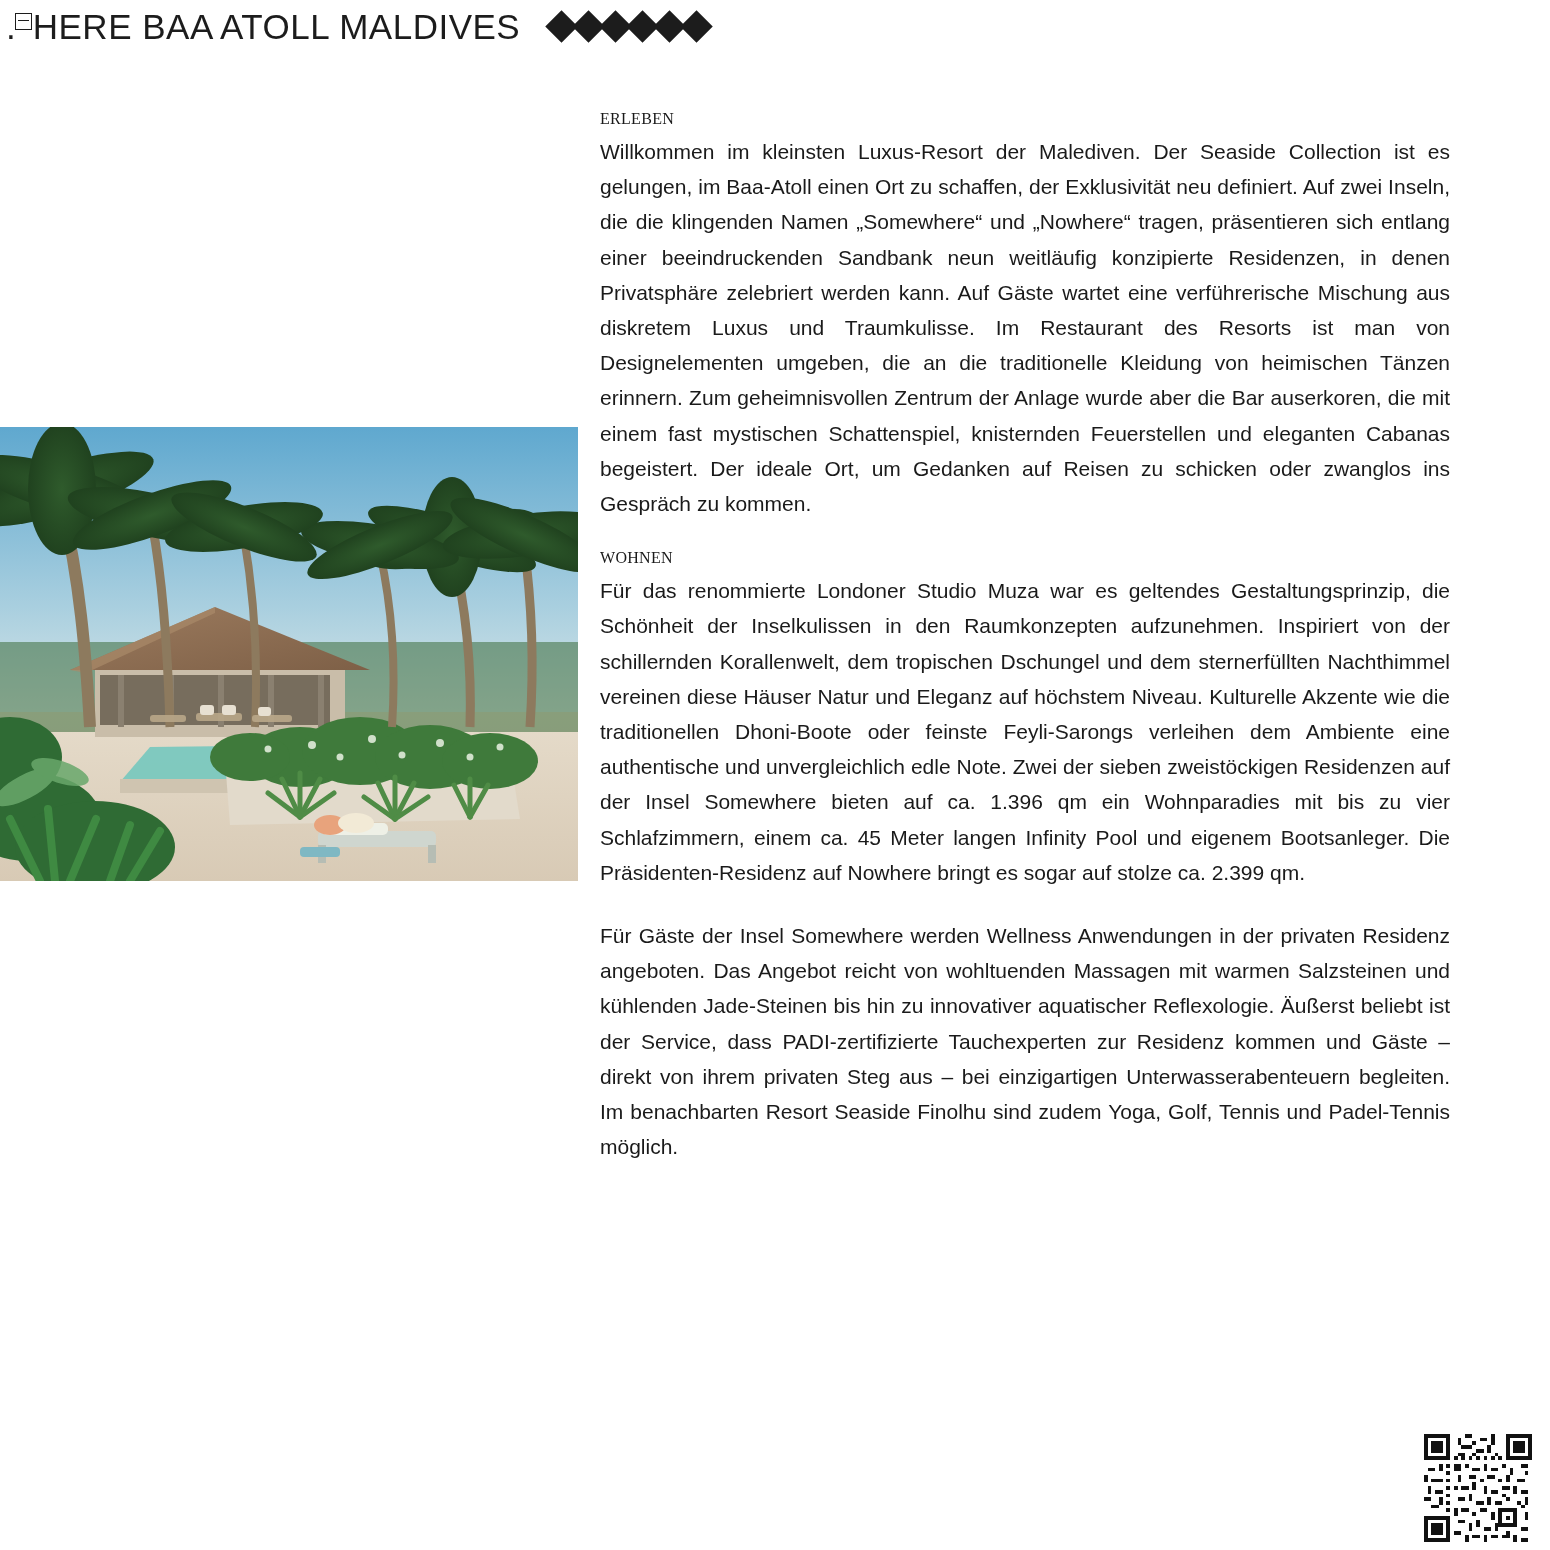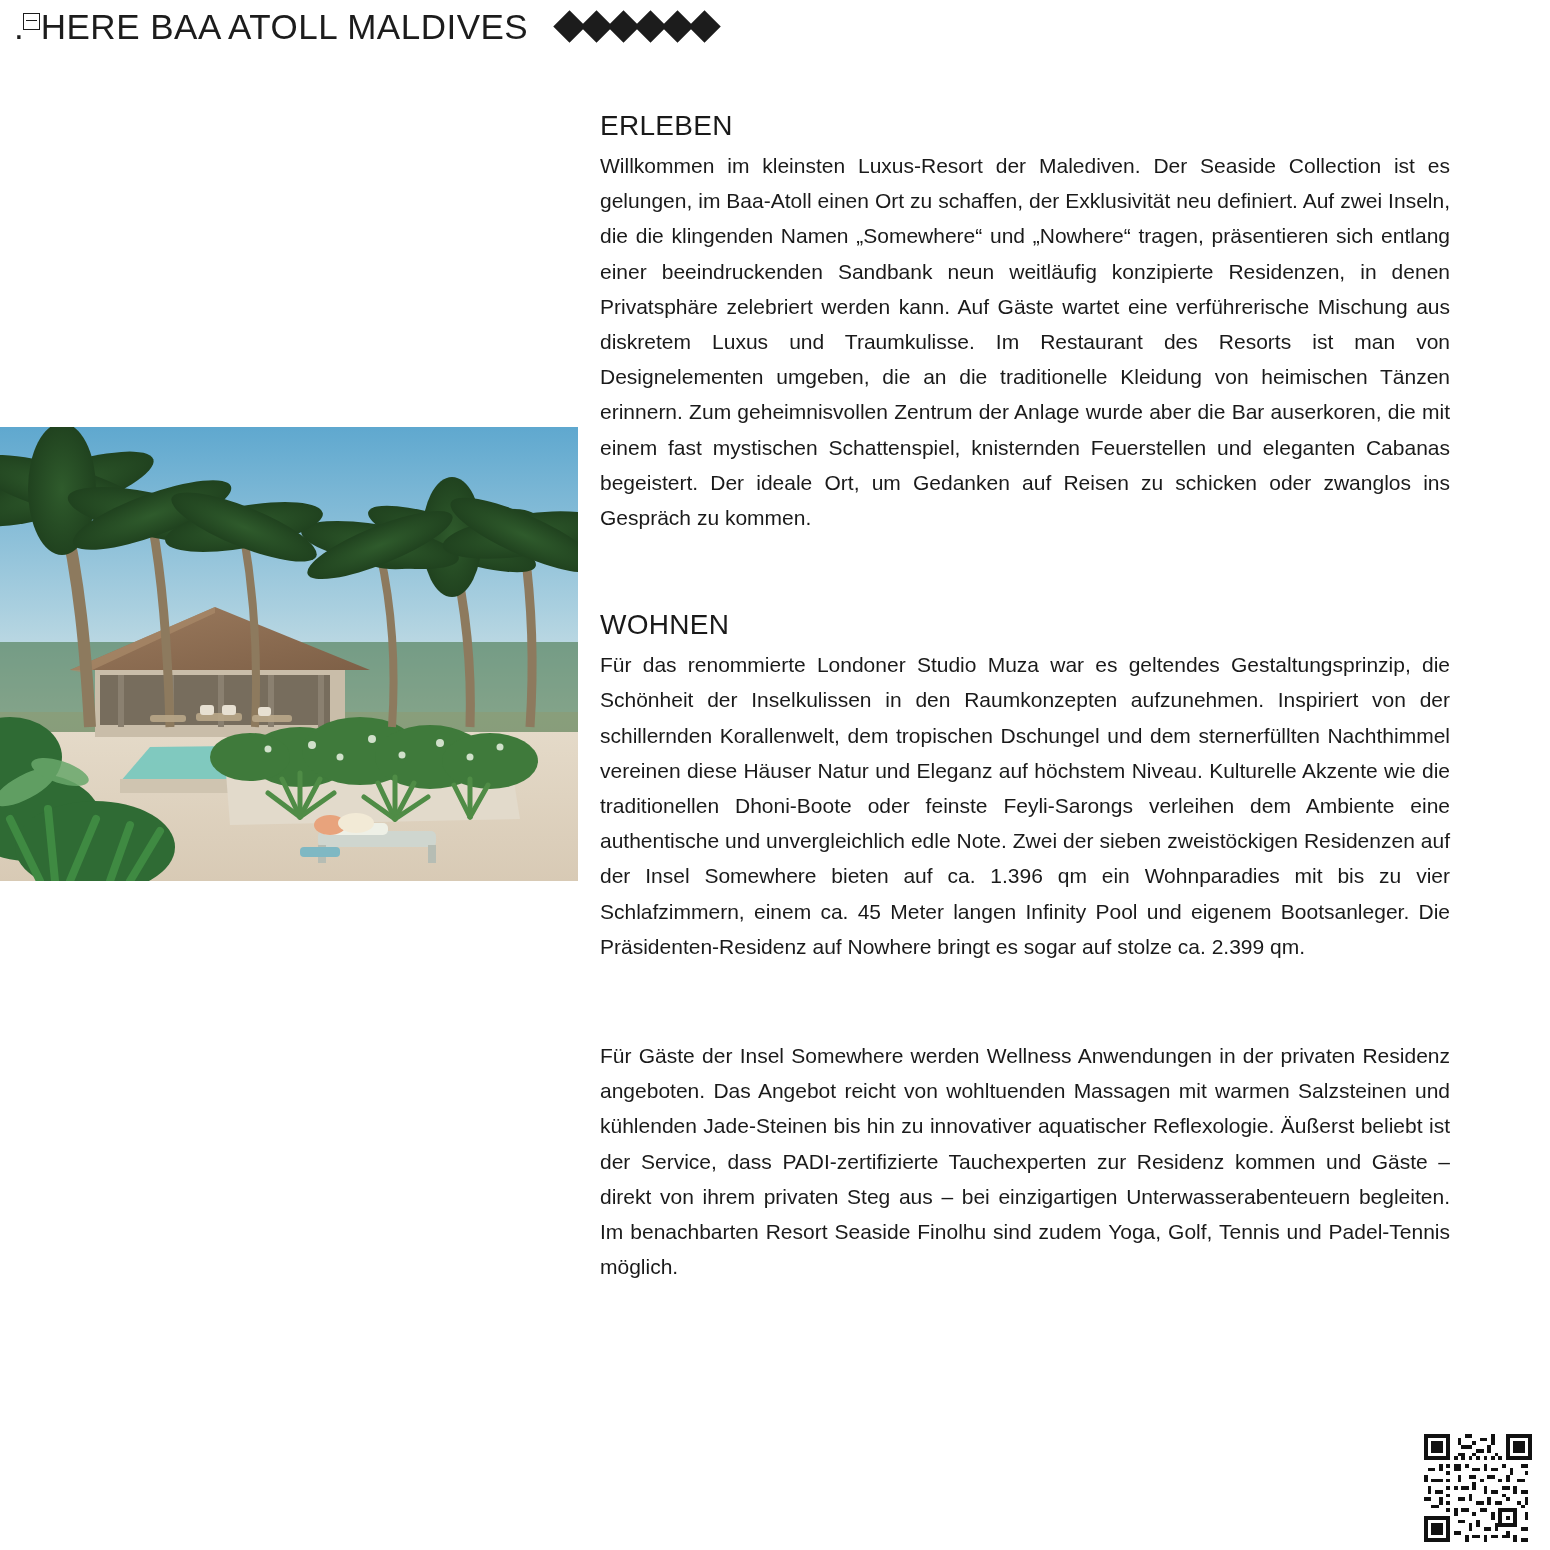--- a/index.html
+++ b/index.html
@@ -18,21 +18,21 @@
 
   
   .header {
     position: absolute;
     top: 0;
     left: 0;
     width: 1288px;
     height: 52px;
     display: flex;
     align-items: center;
-    padding-left: 14px;
+    padding-left: 6px;
     box-sizing: border-box;
   }
   .header-title {
     font-size: 35px;
     letter-spacing: 0.5px;
     font-weight: 400;
     color: #1c1c1c;
     white-space: nowrap;
     line-height: 1;
     font-family: "Liberation Sans", sans-serif;
@@ -84,27 +84,28 @@
   .photo svg { display: block; }
 
   
   .column {
     position: absolute;
     left: 600px;
     top: 110px;
     width: 850px;
   }
   .section { margin-bottom: 0; }
-  .section + .section { margin-top: 74px; }
+  .section + .section { margin-top: 28px; }
   .section-title {
-    font-size: 28px;
+    font-size: 16px;
     letter-spacing: 0.3px;
     color: #1a1a1a;
     margin: 0 0 6px 0;
     font-weight: 400;
+    font-family: Liberation Serif, serif;
   }
   .body-text {
     font-size: 21px;
     line-height: 35.2px;
     color: #1a1a1a;
     text-align: justify;
     text-justify: inter-word;
     margin: 0;
     font-weight: 400;
     hyphens: manual;

